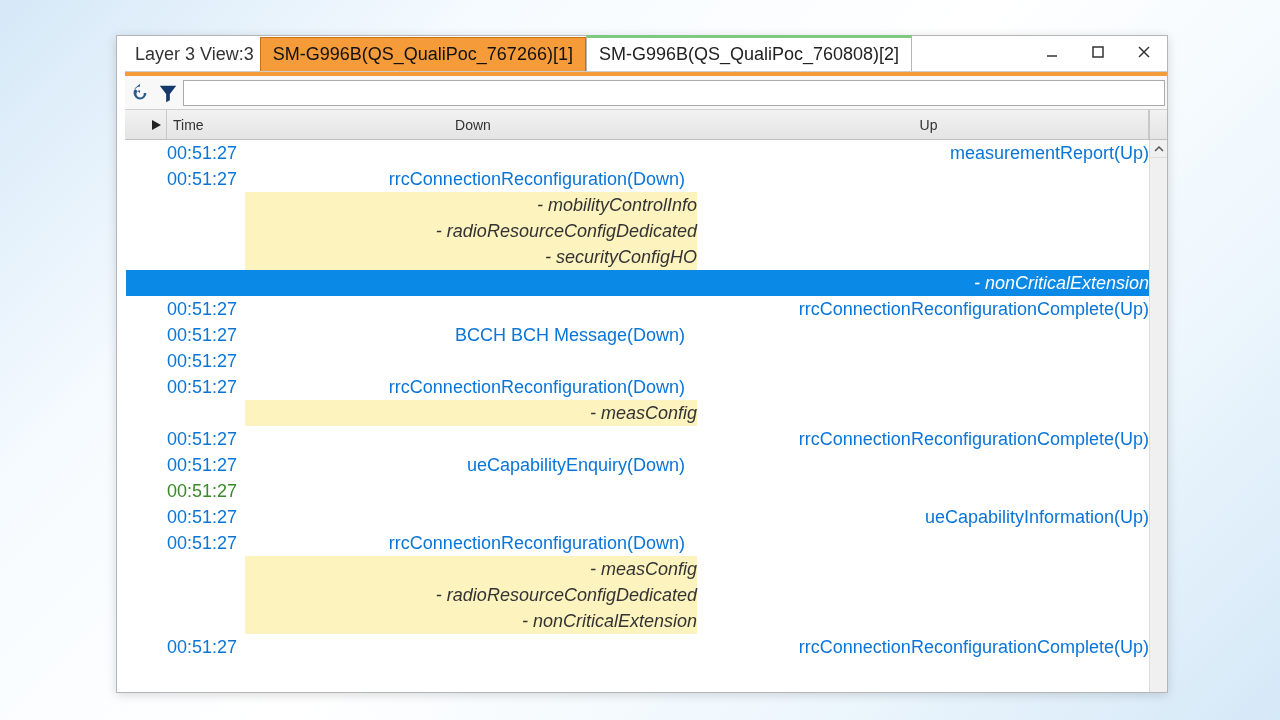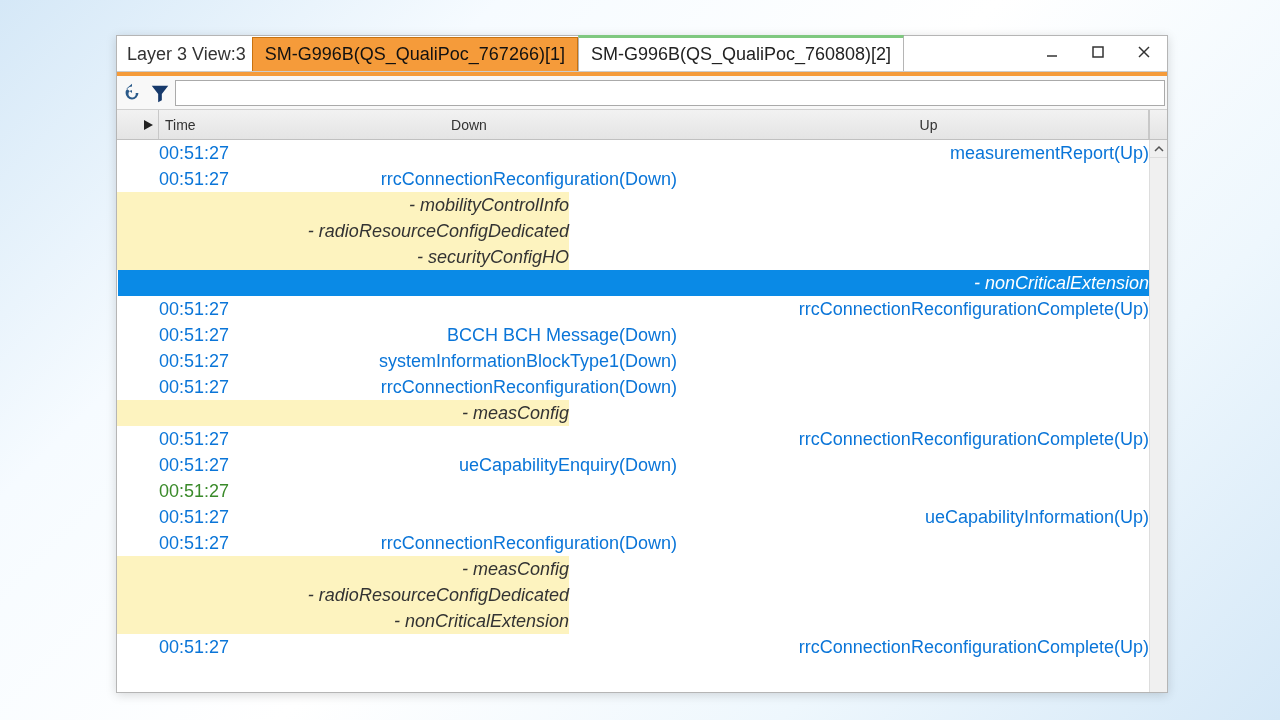--- a/index.html
+++ b/index.html
@@ -10,21 +10,21 @@
     background: linear-gradient(135deg, #d5e8f7 0%, #f6fbff 25%, #ffffff 50%, #eef7fd 75%, #d5e8f7 100%);
     overflow: hidden;
   }
   .window {
     position: absolute;
     left: 116px; top: 35px;
     width: 1052px; height: 658px;
     background: #fff;
     border: 1px solid #b5b5b5;
     box-shadow: 0 2px 10px rgba(0,0,0,0.15);
-    display: flex; flex-direction: column;
+    display: flex; flex-direction: column; padding-left: 8px;
   }
   .titlebar {
     height: 36px;
     display: flex; align-items: flex-end;
     background: #fff;
     padding-left: 10px;
     border-bottom: 1px solid #ccc;
     position: relative;
   }
   .win-controls {
@@ -112,20 +112,21 @@
     color:#555; font-size:12px;
   }
   .scroll-up { border-bottom:1px solid #ddd; }
   .rows { position: absolute; left:0; right:18px; top:0; bottom:0;text-align:right; }
   .row { display:flex; height:26px; }
   .row .t { width: 112px; padding-left: 8px; color:#0a75d8; }
   .row .d { width: 448px; padding-left: 8px; color:#0a75d8; }
   .row .u { flex:1; padding-left: 8px; color:#0a75d8; }
   .row.green .t, .row.green .d { color:#3a8a2a; }
   .sub {
+    margin-left: 120px;
     width: 452px;
     background: #fdf3bf;
     font-style: italic;
     color: #333;
     padding-left: 8px;
   }
   .sub.selected {
     background: #0a8ae6;
     color: #fff;
     width: auto;
@@ -212,21 +213,20 @@
           <div class="d"></div>
           <div class="u">rrcConnectionReconfigurationComplete(Up)</div>
         </div>
         <div class="row">
           <div class="t">00:51:27</div>
           <div class="d">BCCH BCH Message(Down)</div>
           <div class="u"></div>
         </div>
         <div class="row">
           <div class="t">00:51:27</div>
-          <div class="d">systemInformationBlockType1(Down)</div>
           <div class="u"></div>
         </div>
         <div class="row">
           <div class="t">00:51:27</div>
           <div class="d">rrcConnectionReconfiguration(Down)</div>
           <div class="u"></div>
         </div>
         <div class="sub">- measConfig</div>
         <div class="row">
           <div class="t">00:51:27</div>

